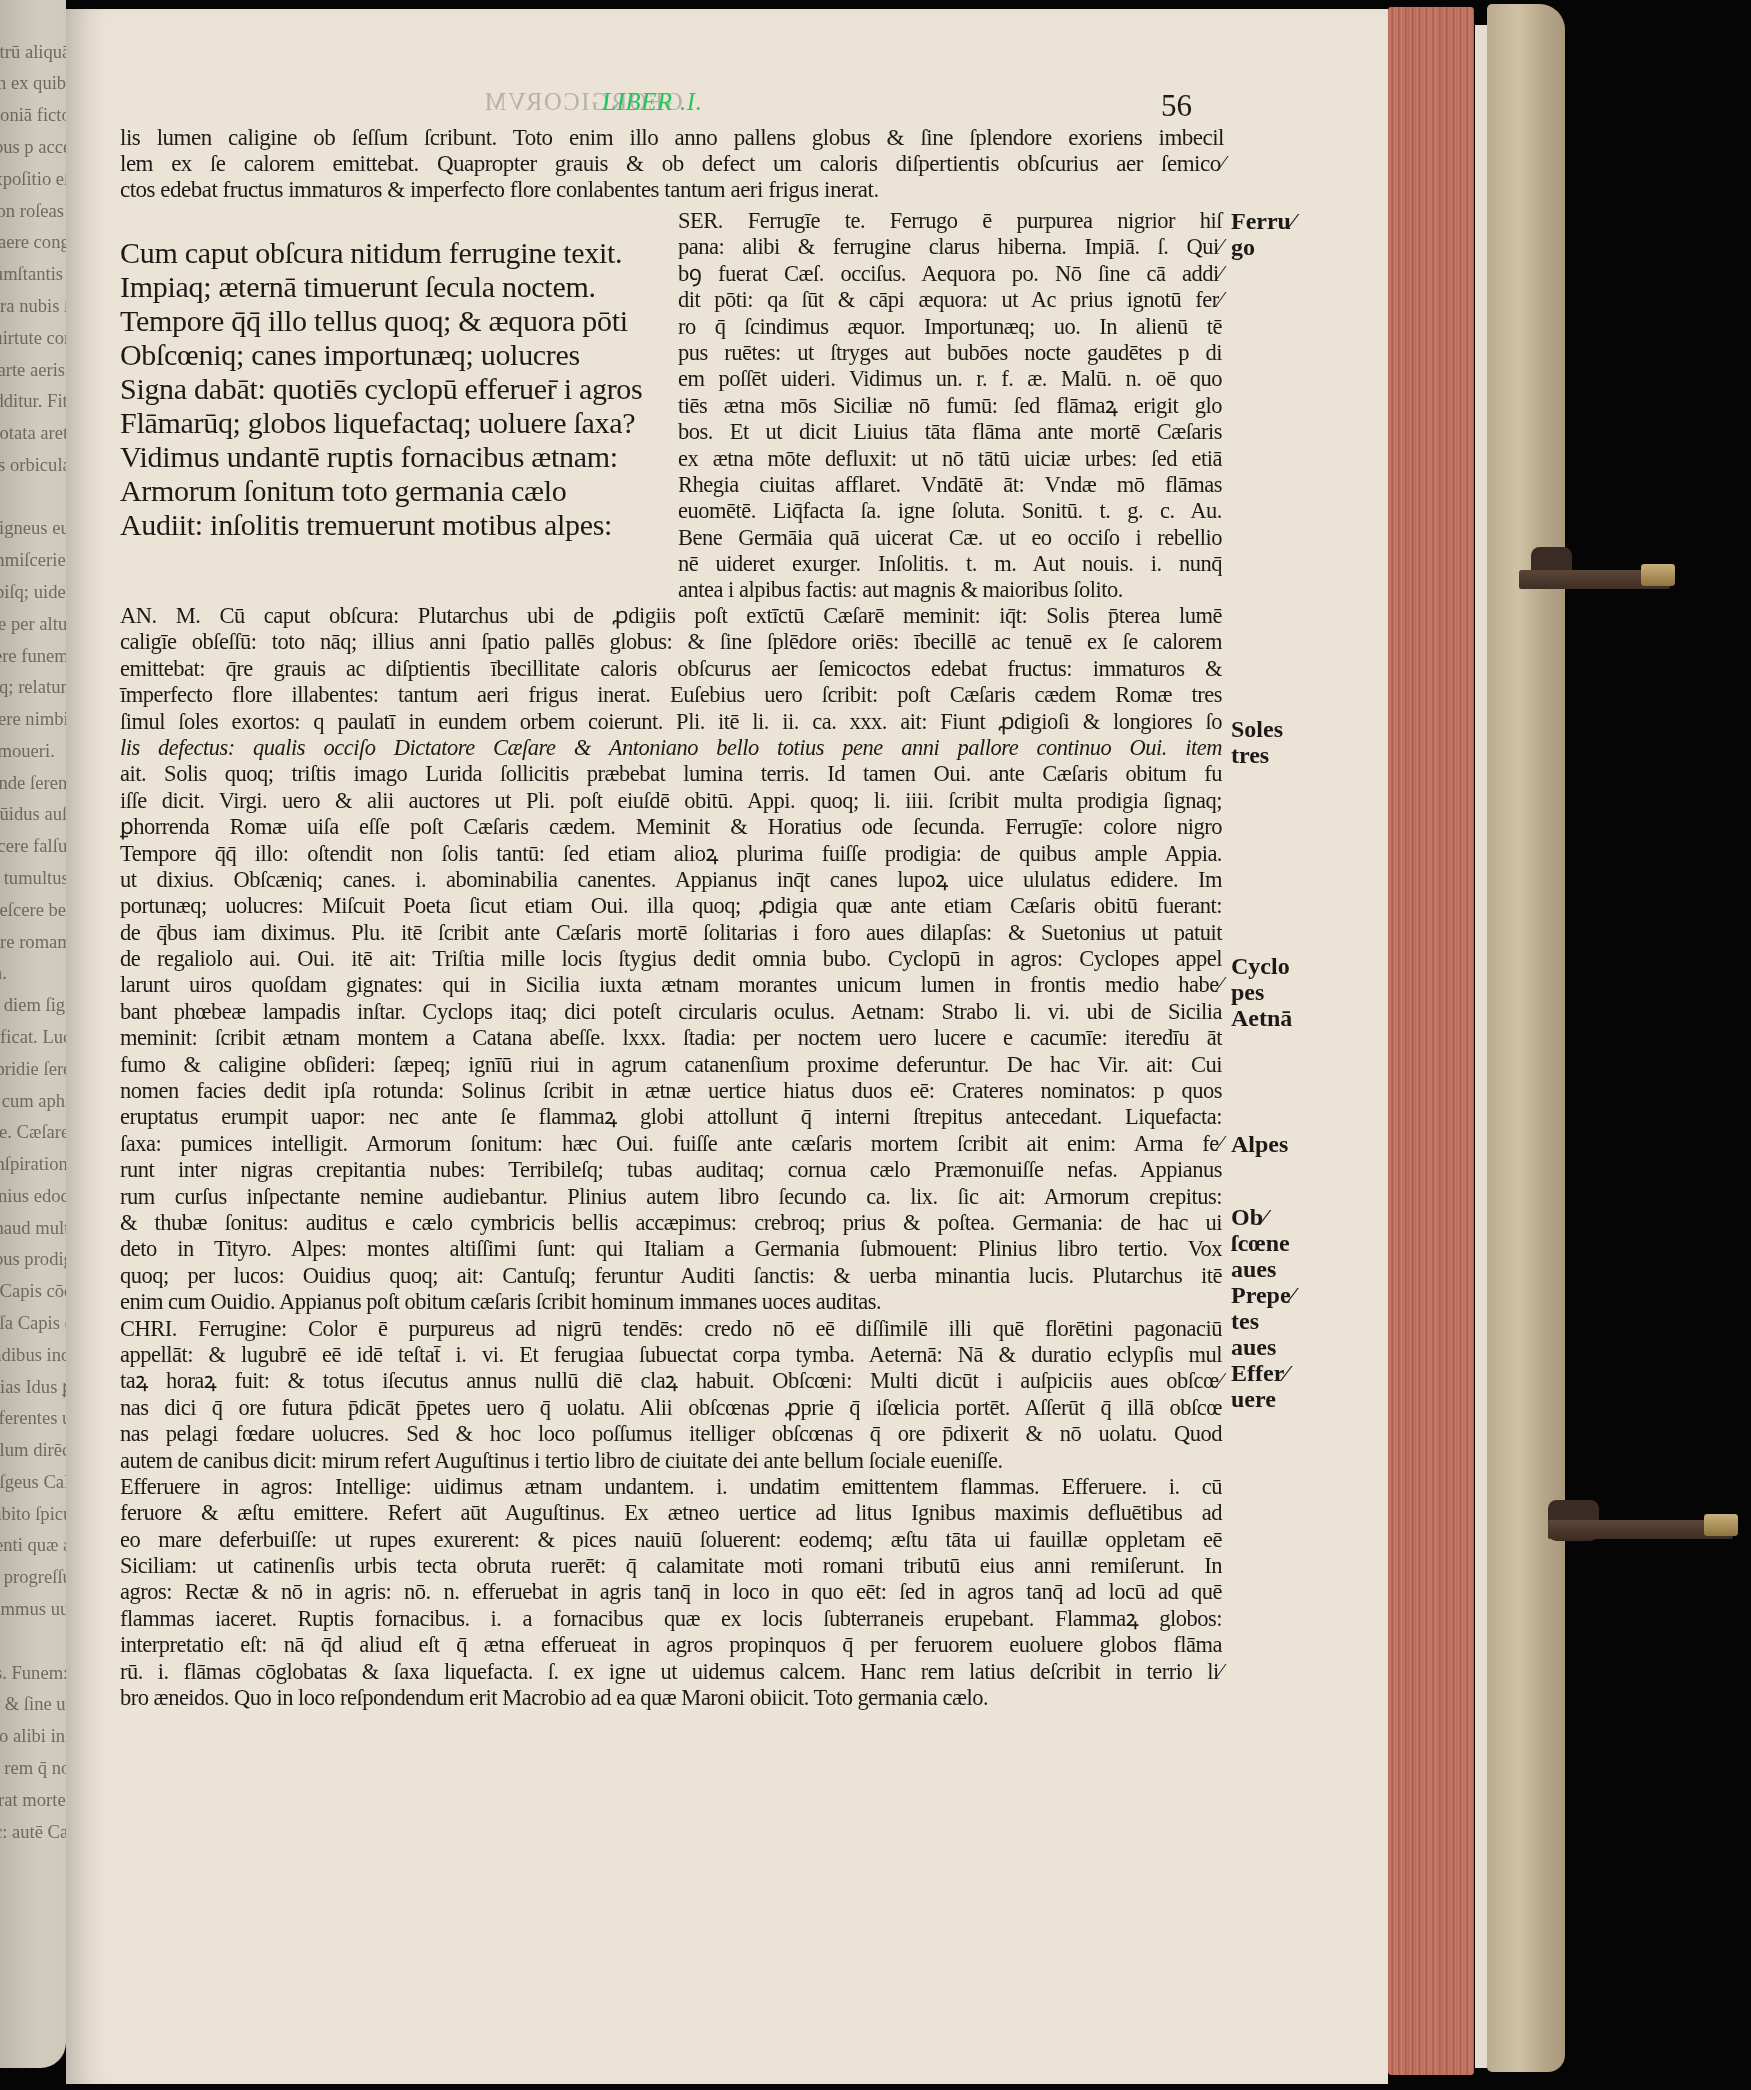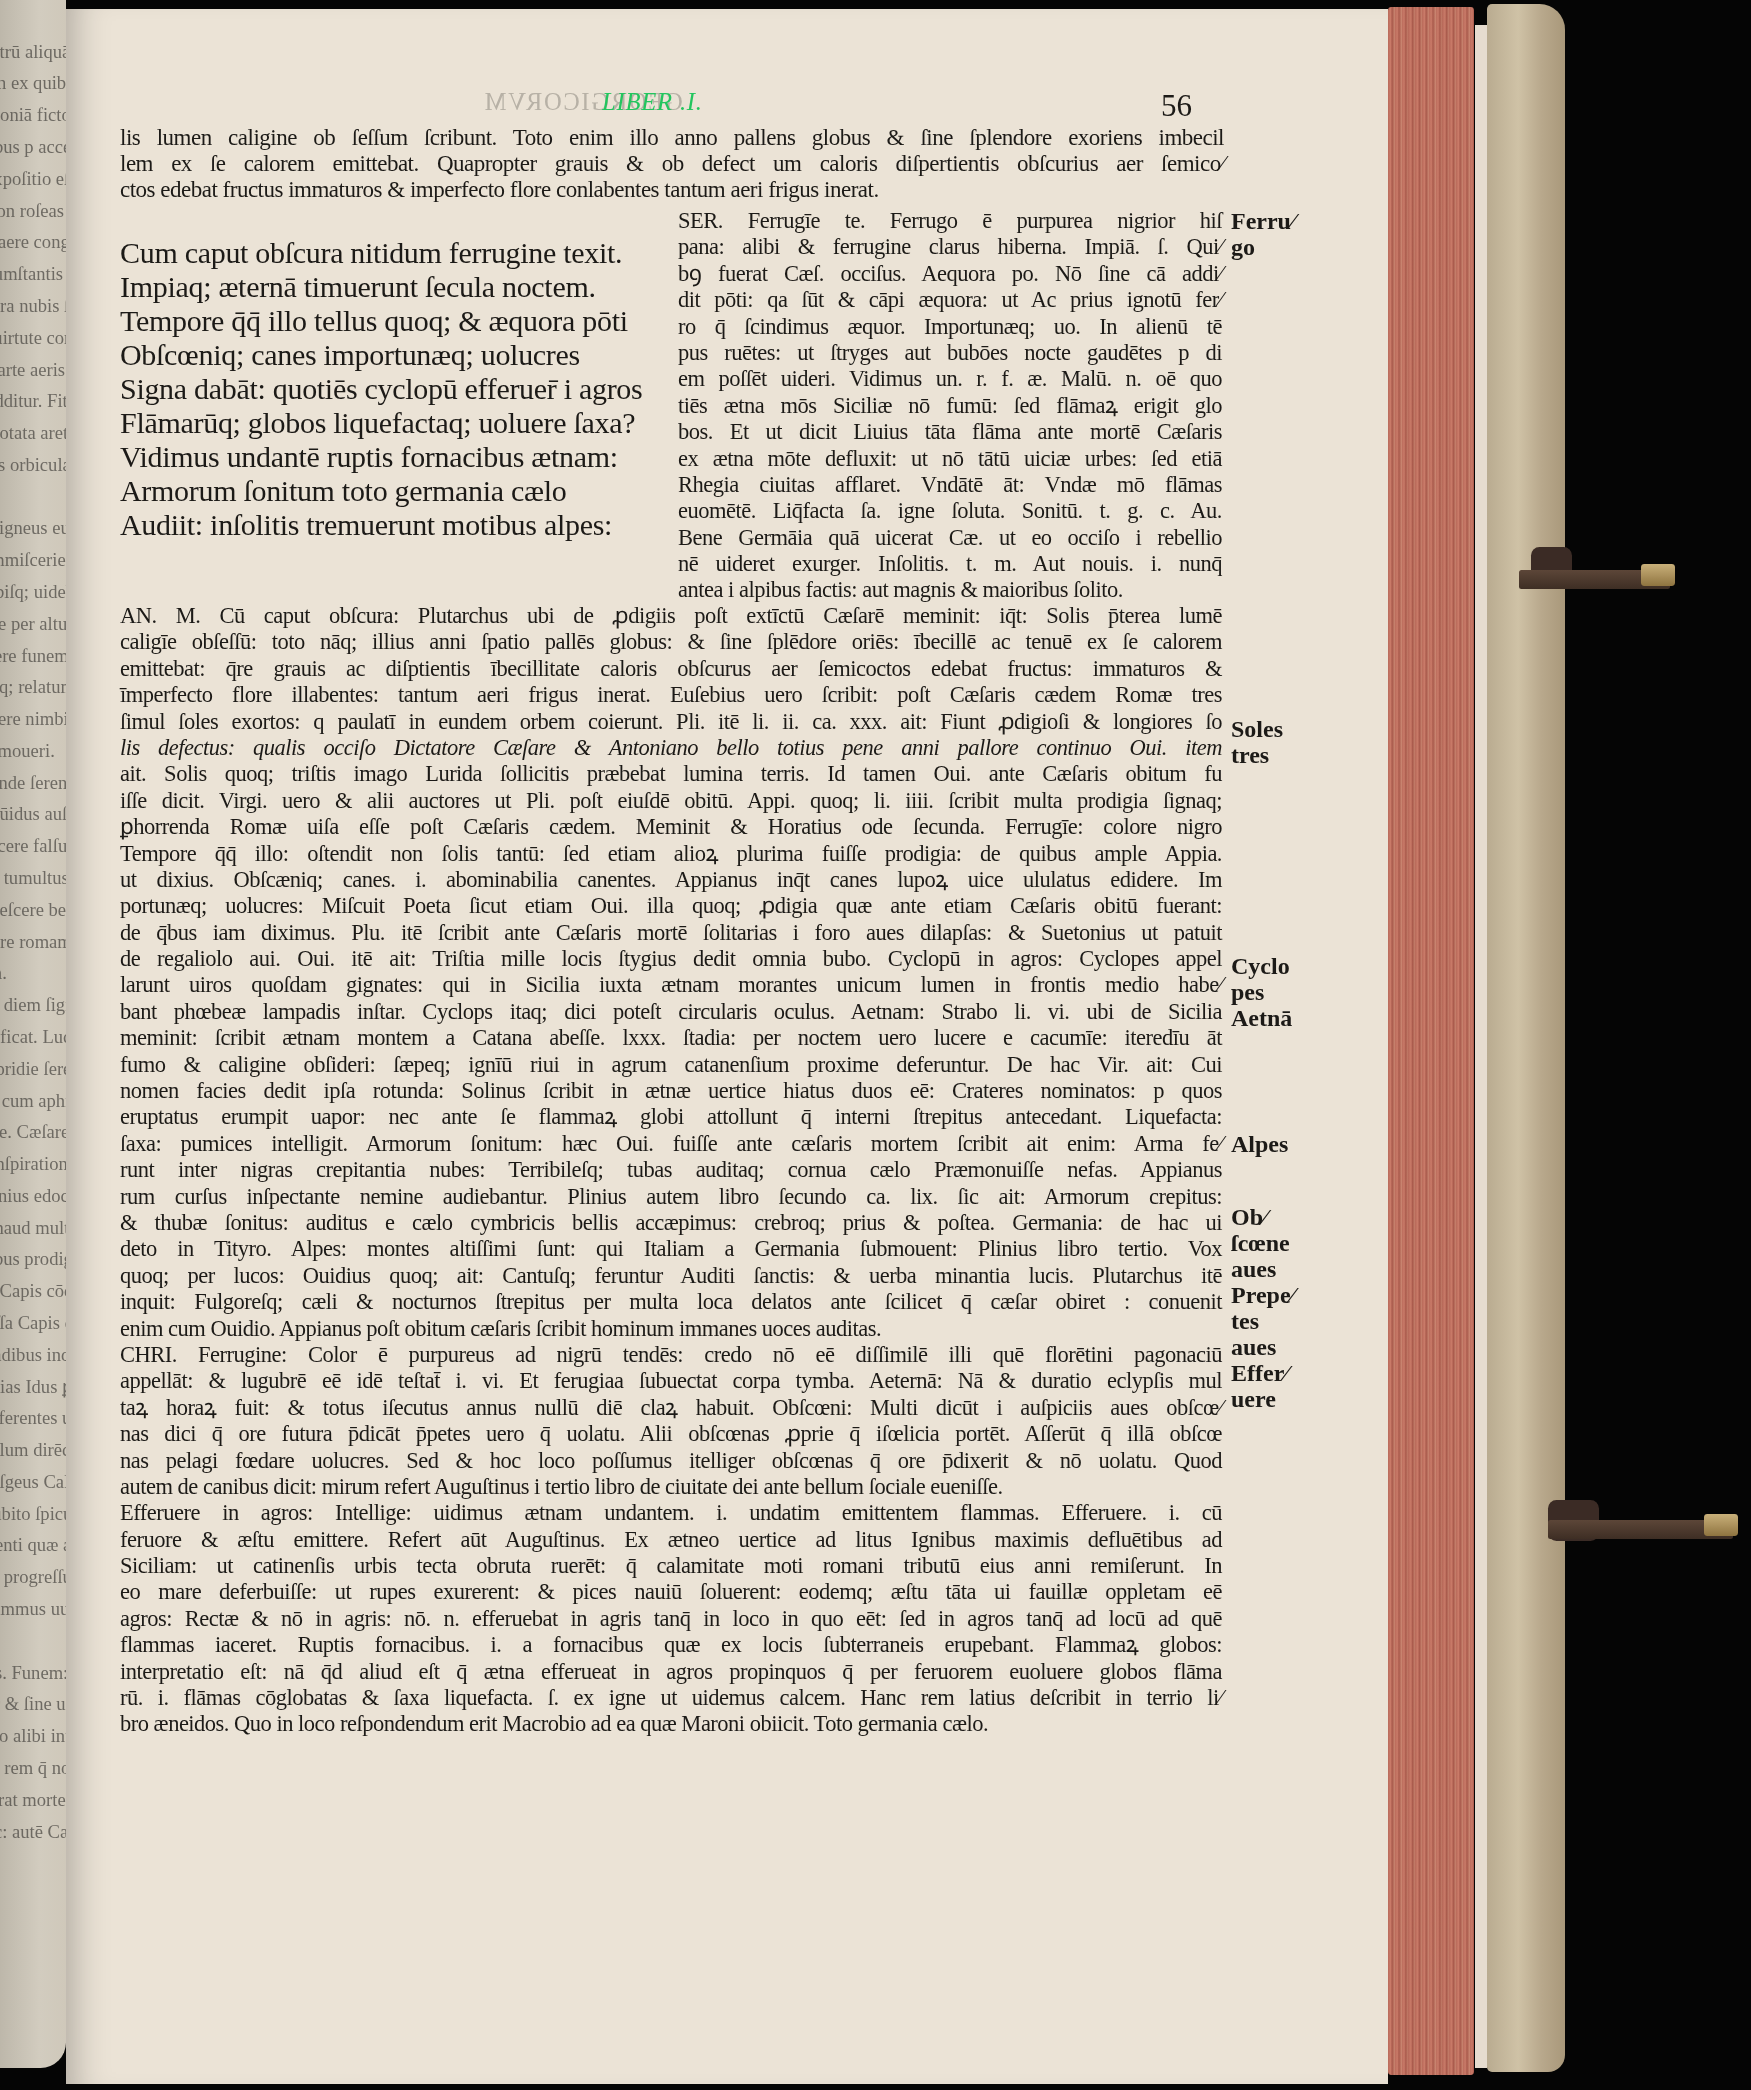--- a/index.html
+++ b/index.html
@@ -218,32 +218,31 @@
     <span class="line justify" style="display: block;">meminit: ſcribit ætnam montem a Catana abeſſe. lxxx. ſtadia: per noctem uero lucere e cacumīe: iteredīu āt</span>
     <span class="line justify" style="display: block;">fumo &amp; caligine obſideri: ſæpeq; ignīū riui in agrum catanenſium proxime deferuntur. De hac Vir. ait: Cui</span>
     <span class="line justify" style="display: block;">nomen facies dedit ipſa rotunda: Solinus ſcribit in ætnæ uertice hiatus duos eē: Crateres nominatos: p quos</span>
     <span class="line justify" style="display: block;">eruptatus erumpit uapor: nec ante ſe flammaꝝ globi attollunt q̄ interni ſtrepitus antecedant.  Liquefacta:</span>
     <span class="line justify" style="display: block;">ſaxa: pumices intelligit.  Armorum ſonitum: hæc Oui. fuiſſe ante cæſaris mortem ſcribit ait enim: Arma fe⁄</span>
     <span class="line justify" style="display: block;">runt inter nigras crepitantia nubes: Terribileſq; tubas auditaq; cornua cælo Præmonuiſſe nefas. Appianus</span>
     <span class="line justify" style="display: block;">rum curſus inſpectante nemine audiebantur. Plinius autem libro ſecundo ca. lix. ſic ait: Armorum crepitus:</span>
     <span class="line justify" style="display: block;">&amp; thubæ ſonitus: auditus e cælo cymbricis bellis accæpimus: crebroq; prius &amp; poſtea.  Germania: de hac ui</span>
     <span class="line justify" style="display: block;">deto in Tityro.  Alpes: montes altiſſimi ſunt: qui Italiam a Germania ſubmouent: Plinius libro tertio.  Vox</span>
     <span class="line justify" style="display: block;">quoq; per lucos: Ouidius quoq; ait: Cantuſq; feruntur Auditi ſanctis: &amp; uerba minantia lucis. Plutarchus itē</span>
-    <span class="line justify" style="display: block;">inquit: Fulgoreſq; cæli &amp; nocturnos ſtrepitus per multa loca delatos ante ſcilicet q̄ cæſar obiret : conuenit</span>
     <span class="line" style="display: block;">enim cum Ouidio. Appianus poſt obitum cæſaris ſcribit hominum immanes uoces auditas.</span>
     <span class="line justify" style="display: block;">  CHRI.   Ferrugine: Color ē purpureus ad nigrū tendēs: credo nō eē diſſimilē illi quē florētini pagonaciū</span>
     <span class="line justify" style="display: block;">appellāt: &amp; lugubrē eē idē teſtat̄ i. vi. Et ferugiaa ſubuectat corpa tymba.  Aeternā: Nā &amp; duratio eclypſis mul</span>
     <span class="line justify" style="display: block;">taꝝ horaꝝ fuit: &amp; totus iſecutus annus nullū diē claꝝ habuit.  Obſcœni: Multi dicūt i auſpiciis aues obſcœ⁄</span>
     <span class="line justify" style="display: block;">nas dici q̄ ore futura p̄dicāt p̄petes uero q̄ uolatu. Alii obſcœnas ꝓprie q̄ iſœlicia portēt. Aſſerūt q̄ illā obſcœ</span>
     <span class="line justify" style="display: block;">nas pelagi fœdare uolucres. Sed &amp; hoc loco poſſumus itelliger obſcœnas q̄ ore p̄dixerit &amp; nō uolatu. Quod</span>
     <span class="line" style="display: block;">autem de canibus dicit: mirum refert Auguſtinus i tertio libro de ciuitate dei ante bellum ſociale eueniſſe.</span>
     <span class="line justify" style="display: block;">  Efferuere in agros: Intellige: uidimus ætnam undantem. i. undatim emittentem flammas.  Efferuere. i. cū</span>
     <span class="line justify" style="display: block;">feruore &amp; æſtu emittere. Refert aūt Auguſtinus. Ex ætneo uertice ad litus Ignibus maximis defluētibus ad</span>
+    <span class="line justify" style="display: block;">eo mare deferbuiſſe: ut rupes exurerent: &amp; pices nauiū ſoluerent: eodemq; æſtu tāta ui fauillæ oppletam eē</span>
     <span class="line justify" style="display: block;">Siciliam: ut catinenſis urbis tecta obruta ruerēt: q̄ calamitate moti romani tributū eius anni remiſerunt.  In</span>
-    <span class="line justify" style="display: block;">eo mare deferbuiſſe: ut rupes exurerent: &amp; pices nauiū ſoluerent: eodemq; æſtu tāta ui fauillæ oppletam eē</span>
     <span class="line justify" style="display: block;">agros: Rectæ &amp; nō in agris: nō. n. efferuebat in agris tanq̄ in loco in quo eēt: ſed in agros tanq̄ ad locū ad quē</span>
     <span class="line justify" style="display: block;">flammas iaceret.  Ruptis fornacibus. i. a fornacibus quæ ex locis ſubterraneis erupebant.  Flammaꝝ globos:</span>
     <span class="line justify" style="display: block;">interpretatio eſt: nā q̄d aliud eſt q̄ ætna efferueat in agros propinquos q̄ per feruorem euoluere globos flāma</span>
     <span class="line justify" style="display: block;">rū. i. flāmas cōglobatas &amp; ſaxa liquefacta. ſ. ex igne ut uidemus calcem. Hanc rem latius deſcribit in terrio li⁄</span>
     <span class="line" style="display: block;">bro æneidos. Quo in loco reſpondendum erit Macrobio ad ea quæ Maroni obiicit.  Toto germania cælo.</span>
   </div>
 
 <div class="margin-notes" id="notes" style="top:0;">
     <div class="note" style="top: 208px;">
       <div>Ferru⁄</div>

